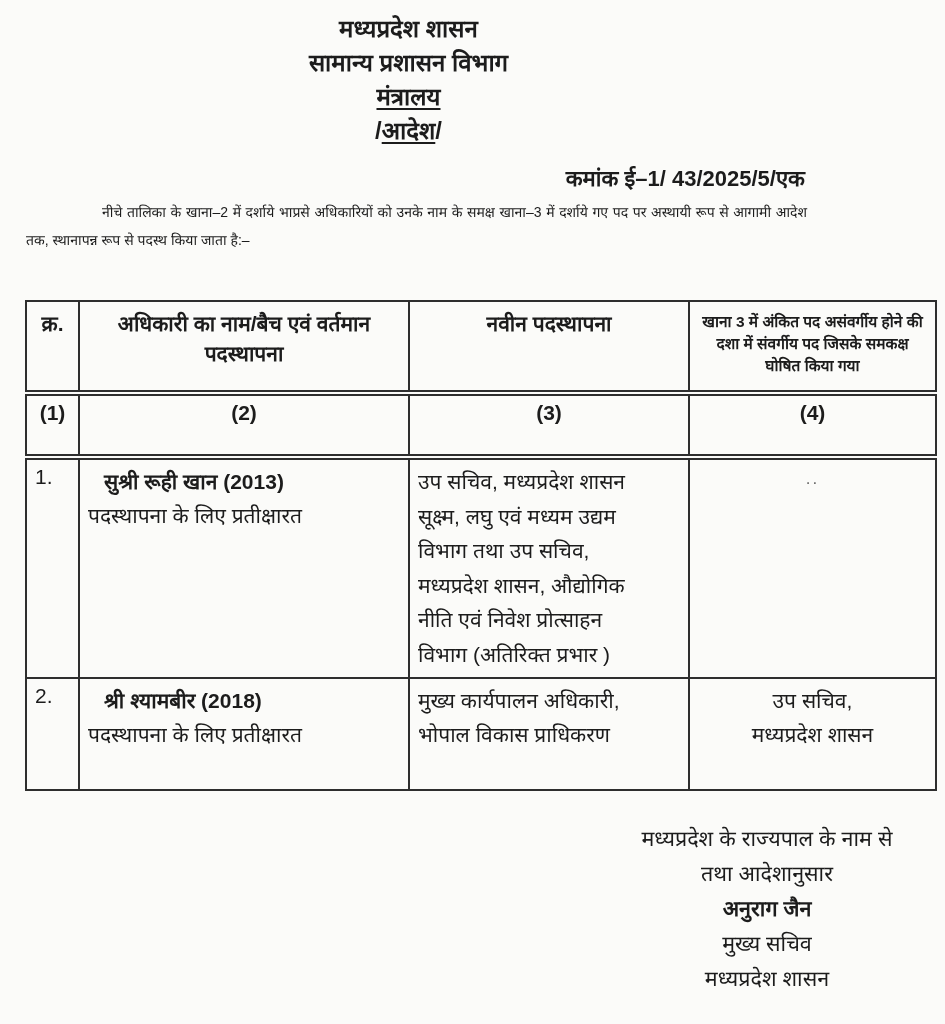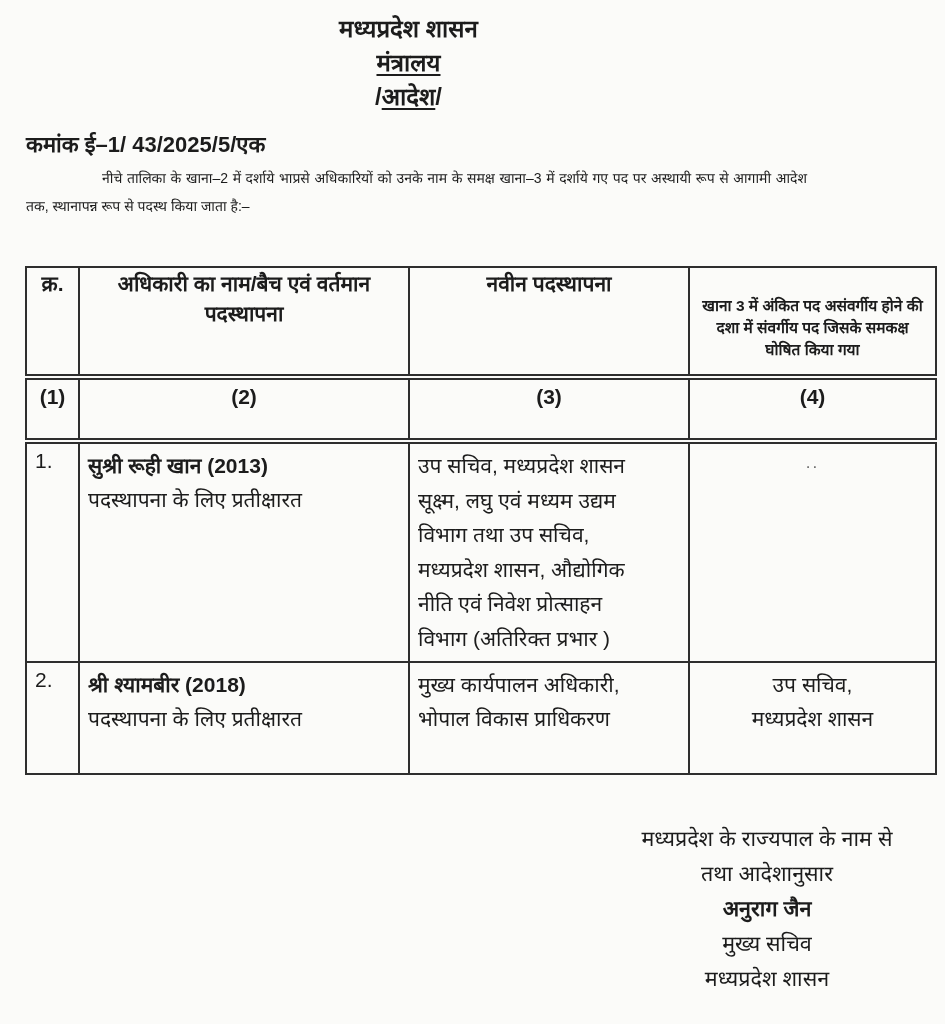--- a/index.html
+++ b/index.html
@@ -18,21 +18,21 @@
     text-align:center;
     font-weight:bold;
     font-size:24px;
     line-height:34px;
   }
   .letterhead .u{text-decoration:underline;text-underline-offset:3px;margin-top:6px;}
 
   
   .refline{
     display:flex;
-    justify-content:space-between;
+    justify-content:flex-end;
     align-items:baseline;
     margin:14px 12px 0 26px;
     font-weight:bold;
     font-size:22px;
   }
 
   
   .intro{
     margin:6px 10px 0 26px;
     font-size:14px;
@@ -56,39 +56,39 @@
     border:2px solid #2e2e2e;
     vertical-align:top;
     padding:5px 8px;
     font-size:21px;
   }
   tr.head th{
     font-weight:bold;
     text-align:center;
     height:74px;
     line-height:30px;
-    padding-top:1px;
+    padding-top:7px;
   }
   tr.head th.small{
     font-size:15.5px;
     line-height:22px;
-    padding-top:27px;
+    padding-top:9px;
   }
   tr.head th{border-bottom:6px double #2e2e2e;}
   tr.nums td{
     height:48px;
     text-align:center;
     font-weight:bold;
     border-bottom:6px double #2e2e2e;
   }
   tr.body1 td{height:192px;}
   tr.body2 td{height:100px;}
   .sno{padding-left:10px;}
   .cell-lines{white-space:pre-line;}
-  .officer .nm{font-weight:bold;}
+  .officer .nm{font-weight:bold;margin-left:16px;}
   .officer{line-height:34px;padding-left:4px;}
   .newpost{line-height:34.5px;padding-left:4px;}
   .newpost2{line-height:34px;padding-left:4px;}
   td.center{text-align:center;}
   .dots{
     color:#6a6a6a;
     font-size:17px;
     letter-spacing:2px;
     line-height:20px;
   }
@@ -106,20 +106,21 @@
   }
   .sig .nm{font-weight:bold;}
 </style>
 </head>
 <body>
 
 <div class="page">
 
   <div class="letterhead">
     <div>मध्यप्रदेश शासन</div>
+    <div>सामान्य प्रशासन विभाग</div>
     <div><span class="u">मंत्रालय</span></div>
     <div><span>/</span><span class="u">आदेश</span><span>/</span></div>
   </div>
 
   <div class="refline">
     <span>कमांक ई–1/ 43/2025/5/एक</span>
   </div>
 
   <p class="intro">नीचे तालिका के खाना–2 में दर्शाये  भाप्रसे अधिकारियों को उनके नाम के समक्ष खाना–3 में दर्शाये  गए पद पर अस्थायी रूप से आगामी आदेश तक, स्थानापन्न रूप से पदस्थ किया जाता है:–</p>
 

